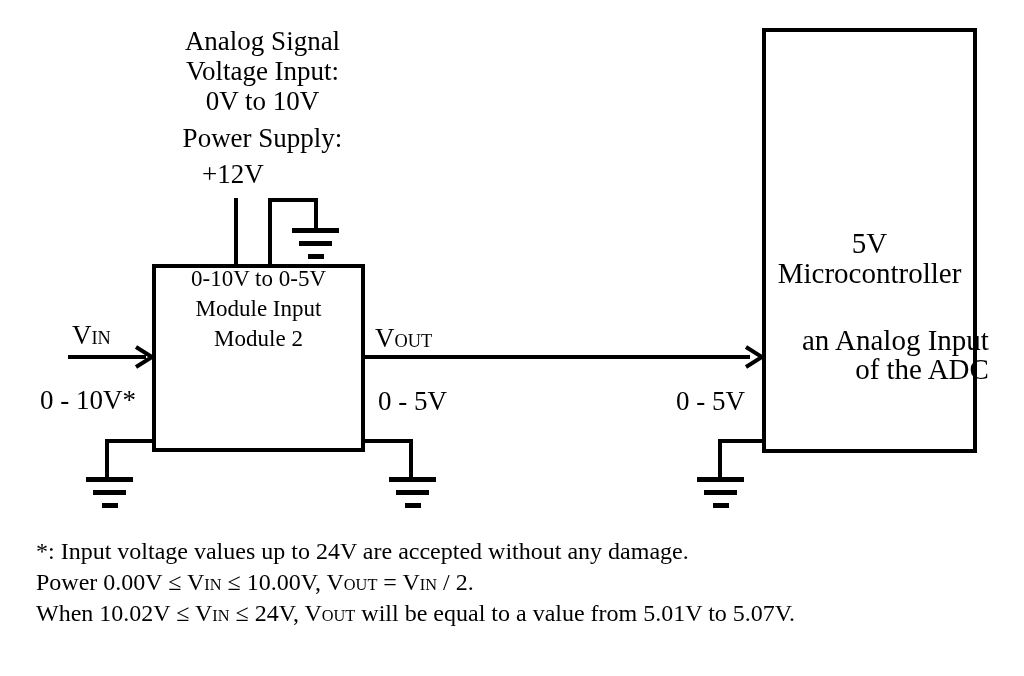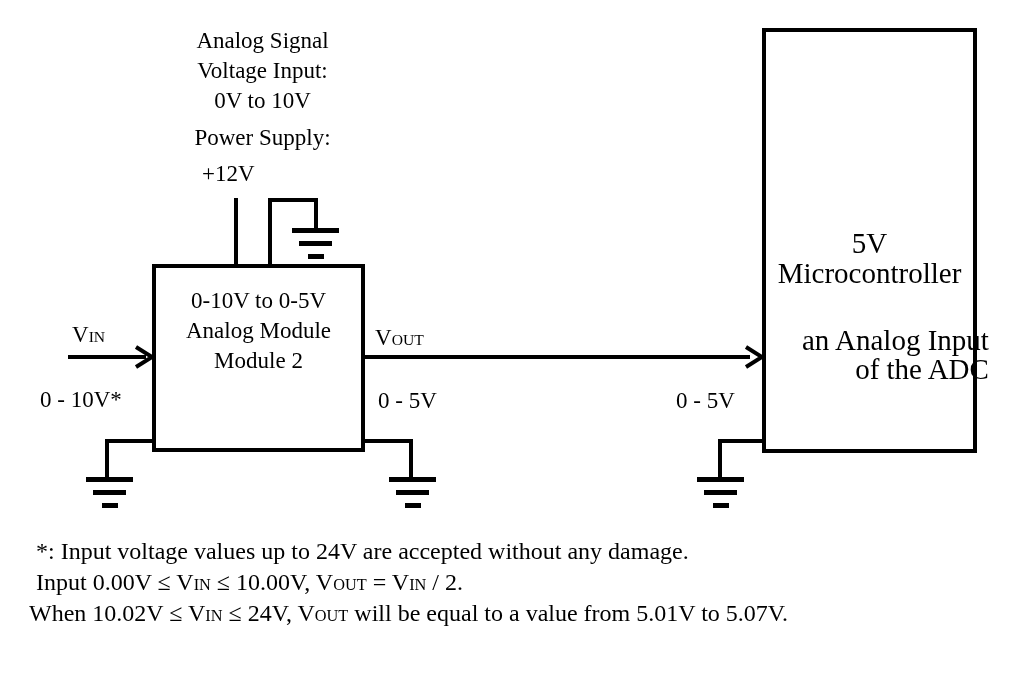--- a/index.html
+++ b/index.html
@@ -5,41 +5,41 @@
   html, body { margin: 0; padding: 0; background: #ffffff; }
   .canvas {
     position: relative;
     width: 1024px;
     height: 676px;
     background: #ffffff;
     font-family: "Liberation Serif", "DejaVu Serif", serif;
     color: #000000;
     overflow: hidden;
   }
-  .t { position: absolute; white-space: nowrap; font-size: 23px; line-height: 26px; }
+  .t { position: absolute; white-space: nowrap; font-size: 27px; line-height: 26px; }
   .tc { text-align: center; }
   .wire { position: absolute; background: #000000; }
   .box {
     position: absolute;
     border: 4px solid #000000;
     box-sizing: border-box;
     background: #ffffff;
   }
   .boxtext {
     position: absolute;
     font-size: 29px;
     line-height: 30px;
     text-align: center;
     white-space: nowrap;
   }
   .converter-inner {
     position: absolute;
     left: 152px; top: 264px; width: 213px; height: 133px;
     display: flex; flex-direction: column;
-    align-items: center; justify-content: center;
+    align-items: center; 
     font-size: 23px; line-height: 30px; text-align: center;
   }
   .gnd {
     position: absolute;
     display: flex; flex-direction: column;
     align-items: center; gap: 8px;
   }
   .gnd .b { height: 5px; background: #000000; }
   .b1 { width: 47px; }
   .b2 { width: 33px; }
@@ -69,21 +69,21 @@
   <div class="wire" style="left:314px; top:198px; width:4px; height:31px;"></div>
   <div class="gnd" style="left:292px; top:228px; width:47px;">
     <div class="b b1"></div>
       <div class="b b2"></div>
       <div class="b b3"></div>
   </div>
 
   <div class="box" style="left:152px; top:264px; width:213px; height:188px;"></div>
   <div class="converter-inner">
     <div>0-10V to 0-5V</div>
-    <div>Analog Module</div>
+    <div>Module Input</div>
     <div>Module 2</div>
   </div>
 
   <div class="box" style="left:762px; top:28px; width:215px; height:425px;"></div>
   <div class="boxtext" style="left:762px; top:228px; width:215px;">
     <div>5V</div>
     <div>Microcontroller</div>
   </div>
   <div class="boxtext" style="left:786px; top:326px; text-align:right; line-height:29px;margin-left:16px;">
     <div>an Analog Input</div>
@@ -129,20 +129,20 @@
   <div class="wire" style="left:718px; top:439px; width:4px; height:39px;"></div>
   <div class="gnd" style="left:697px; top:477px; width:47px;">
     <div class="b b1"></div>
       <div class="b b2"></div>
       <div class="b b3"></div>
   </div>
 
   <div class="footer-line" style="left:36px; top:536px;">*: Input voltage values up to 24V are accepted without any damage.</div>
 
   <div class="footer-line" style="left:36px; top:567px;">
-    <span>Input 0.00V ≤ V</span><span class="sub">IN</span><span> ≤ 10.00V, V</span><span class="sub">OUT</span><span> = V</span><span class="sub">IN</span><span> / 2.</span>
+    <span>Power 0.00V ≤ V</span><span class="sub">IN</span><span> ≤ 10.00V, V</span><span class="sub">OUT</span><span> = V</span><span class="sub">IN</span><span> / 2.</span>
   </div>
 
-  <div class="footer-line" style="left:29px; top:598px;">
+  <div class="footer-line" style="left:36px; top:598px;">
     <span>When 10.02V ≤ V</span><span class="sub">IN</span><span> ≤ 24V, V</span><span class="sub">OUT</span><span> will be equal to a value from 5.01V to 5.07V.</span>
   </div>
 
 </div>
 
 </body></html>

